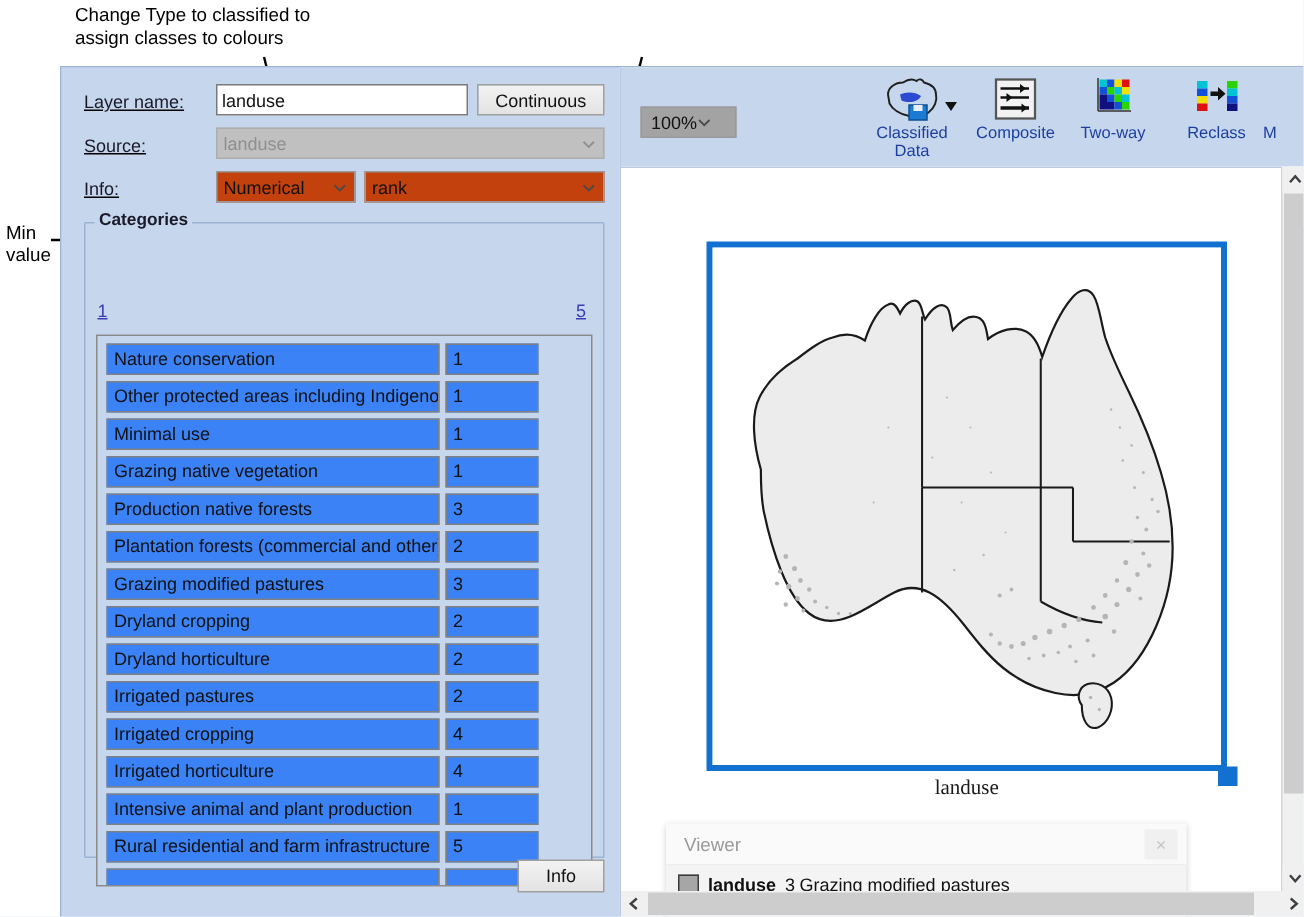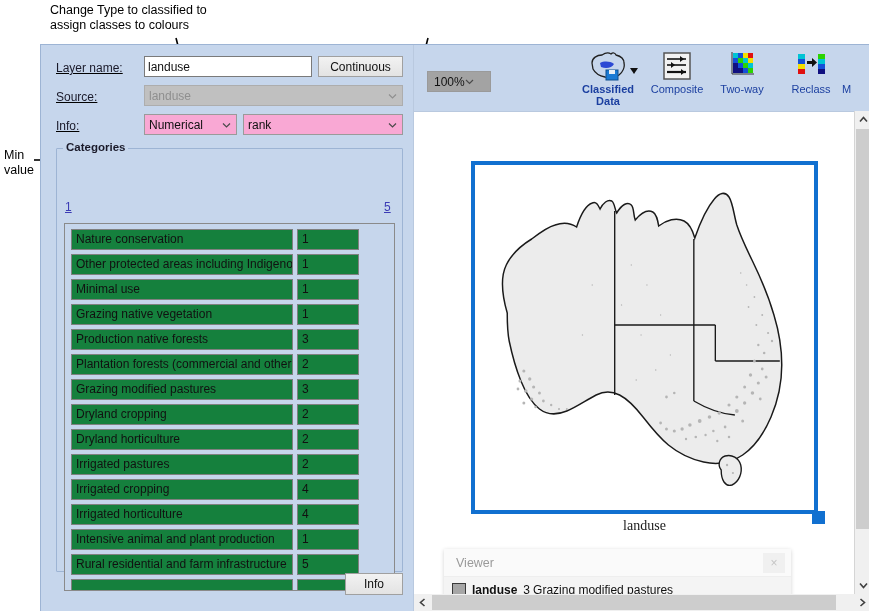--- a/index.html
+++ b/index.html
@@ -52,21 +52,21 @@
 
   .btn {
     background: linear-gradient(#f2f2f2,#e3e3e3);
     border: 1px solid #a0a0a0;
     font-size: 12px; color:#111; height:21px;
     font-family:"Liberation Sans", sans-serif;
     cursor: default;
   }
 
   .combo {
-    position:relative; background:#f9a8d4;
+    position:relative; background:#c2410c;
     border:1px solid #9a9a9a; height:21px;
     font-size:12px; color:#111; display:flex; align-items:center;
     padding-left:4px; cursor:default;
   }
   .combo.grey { background:#c0c0c0; border-color:#adadad; color:#8f8f8f; }
   .combo .chev {
     position:absolute; right:5px; top:50%; transform:translateY(-50%);
     width:9px; height:9px;
   }
   .chev svg { display:block; }
@@ -91,21 +91,21 @@
   
   .listbox {
     position:absolute;
     background:#c6d6ec;
     border:1px solid #8a8a8a;
     overflow:hidden;
   }
   .listrows { position:absolute; left:6px; top:5px; }
   .lrow { display:flex; margin-bottom:4px; }
   .lcell {
-    background:#15803d; border:1px solid #808080;
+    background:#3b82f6; border:1px solid #808080;
     height:21px; font-size:12px; color:#111;
     padding:2px 0 16px 4px; overflow:hidden; white-space:nowrap;
   }
   .lcell.name { width:222px; }
   .lcell.val  { width:62px; margin-left:4px; }
 
   
   .vsb {
     position:absolute; background:#f0f0f0;
     border-left:1px solid #d5d5d5;
@@ -371,21 +371,21 @@
           <div class="ticon">
             <svg width="44" height="30" viewBox="0 0 44 30">
               <path d="M6,12 C6,7 11,4 16,4 C19,2 22,1 25,3 C27,1 29,2 30,4
                        C34,5 38,7 38,12 C39,16 37,21 33,24 C29,27 24,28 19,26
                        C14,25 9,22 7,18 Z" fill="url(#rb1)" stroke="#202020" stroke-width="1.3"></path>
               <path d="M14,12 C18,10 24,10 28,13 C26,17 20,18 15,16 Z" fill="#1030d0" opacity=".85"></path>
               <rect x="20" y="19" width="12" height="10" fill="#1a7ad4" stroke="#0c4f90" stroke-width="1"></rect>
               <rect x="23" y="19" width="6" height="4" fill="#e8eef5"></rect>
             </svg>
           </div>
-          <div class="tlabel" style="white-space:pre-line;font-weight:bold;">Classified
+          <div class="tlabel" style="white-space:pre-line;">Classified
 Data</div>
           <svg width="8" height="8" viewBox="0 0 8 8" style="position:absolute; left:54px; top:17px;">
               <path d="M0,1 L8,1 L4,7 z" fill="#111"></path>
             </svg>
         </div>
 
         <div class="tool" style="left:231px; top:5px;">
           <div class="ticon">
             <svg width="30" height="30" viewBox="0 0 30 30">
               <rect x="2" y="2" width="26" height="26" fill="#f2f2f2" stroke="#555" stroke-width="1.5"></rect>

